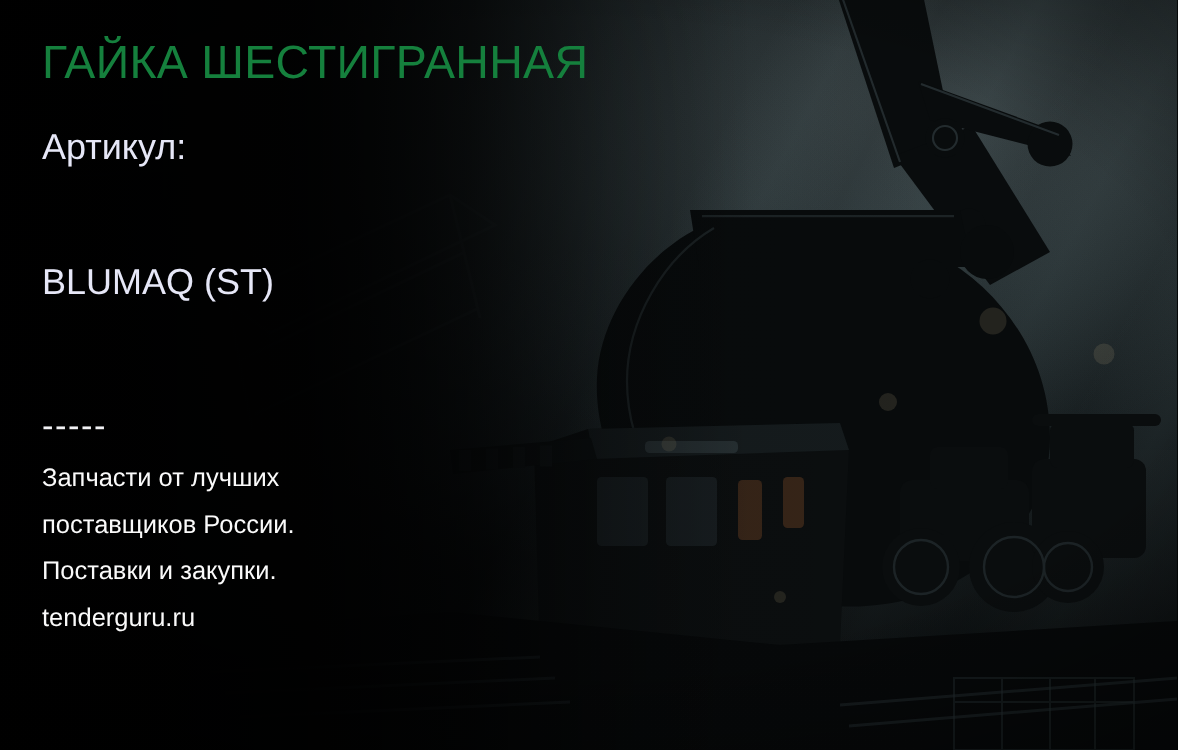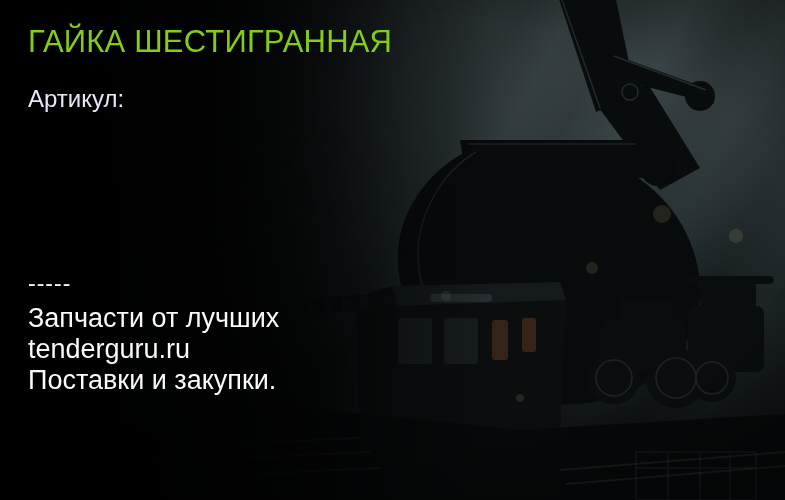--- a/index.html
+++ b/index.html
@@ -81,21 +81,21 @@
   }
 
   .title {
     position: absolute;
     top: 26px;
     left: 0;
     font-size: 31px;
     line-height: 1.05;
     font-weight: 400;
     letter-spacing: 0.2px;
-    color: #84cc16;
+    color: #15803d;
     white-space: nowrap;
   }
 
   .field-block { position: absolute; left: 0; text-align: center; }
   .block-article { top: 84px; }
   .block-maker   { top: 174px; }
 
   .field-label,
   .field-value {
     font-size: 24px;
@@ -112,21 +112,21 @@
     font-size: 23px;
     line-height: 23px;
     letter-spacing: 1px;
     color: #f2f2f5;
   }
 
   .tagline {
     position: absolute;
     left: 0;
     top: 303px;
-    font-size: 27px;
+    font-size: 17px;
     line-height: 31px;
     color: #fafafa;
     white-space: nowrap;
   }
   .tagline div { white-space: nowrap; }
 </style>
 </head>
 <body>
 
 <div id="banner">
@@ -267,24 +267,26 @@
 
   <div class="content">
 
     <div class="title">ГАЙКА ШЕСТИГРАННАЯ</div>
 
     <div class="field-block block-article">
       <div class="field-label">Артикул:</div>
     </div>
 
     <div class="field-block block-maker">
+      <div class="field-value">BLUMAQ (ST)</div>
     </div>
 
     <div class="divider">-----</div>
 
     <div class="tagline">
       <div>Запчасти от лучших</div>
+      <div>поставщиков России.</div>
+      <div>Поставки и закупки.</div>
       <div>tenderguru.ru</div>
-      <div>Поставки и закупки.</div>
     </div>
 
   </div>
 </div>
 
 </body></html>

